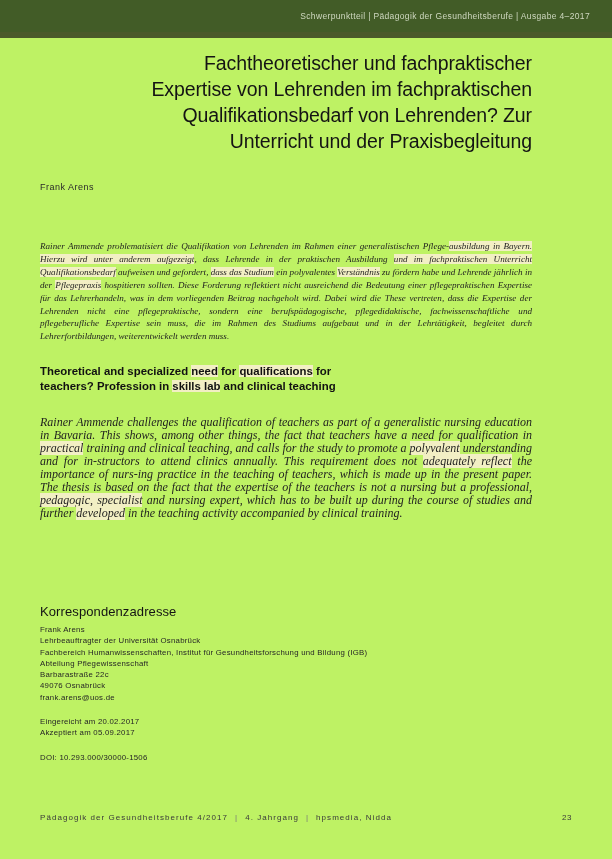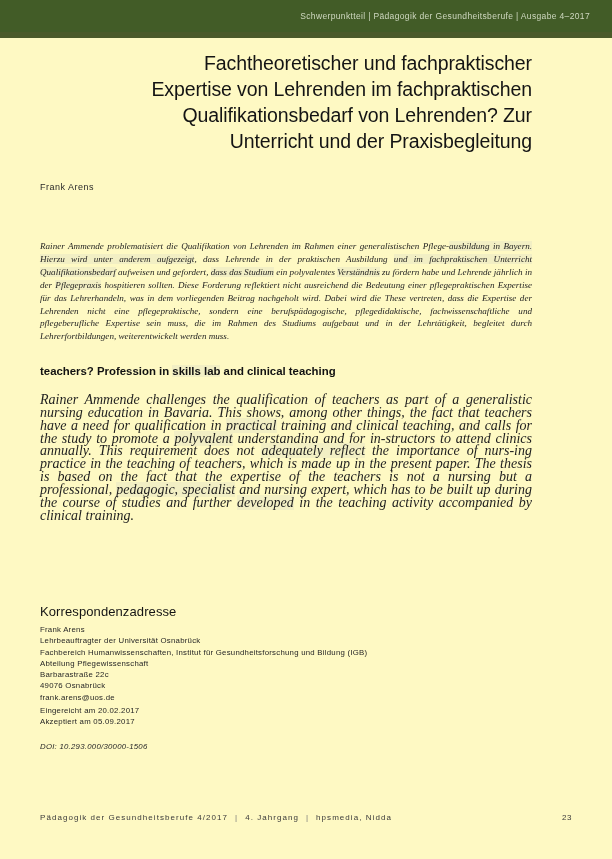--- a/index.html
+++ b/index.html
@@ -14,21 +14,21 @@
     font-family: "Liberation Sans", sans-serif;
     color: #1b1b1b;
     position: relative;
     overflow: hidden;
   }
 
   .page {
     position: relative;
     width: 612px;
     height: 859px;
-    background: #fef9c3;
+    background: #bef264;
   }
 
   
   .masthead {
     position: absolute;
     top: 0;
     left: 0;
     width: 612px;
     height: 32px;
     background: #425c27;
@@ -87,23 +87,23 @@
   .abstract-de {
     margin-top: 48px;
     font-style: italic;
     font-size: 9.1px;
     line-height: 12.9px;
     text-align: justify;
     color: #1e1e1e;
     font-family: "Liberation Serif", serif;
   }
   .abstract-en {
-    margin-top: 15px;
+    margin-top: 23px;
     font-style: italic;
-    font-size: 14px;
+    font-size: 12px;
     line-height: 12.9px;
     text-align: justify;
     color: #1e1e1e;
     font-family: "Liberation Serif", serif;
   }
 
   .en-heading {
     margin-top: 21px;
     font-size: 11.4px;
     line-height: 14.6px;
@@ -135,32 +135,31 @@
   }
   .corr-lines {
     font-size: 7.8px;
     line-height: 11.3px;
     letter-spacing: 0.25px;
     color: #262626;
   }
   .corr-lines div { white-space: nowrap; }
 
   .dates {
-    margin-top: 2px;
+    margin-top: 13px;
     font-size: 7.8px;
     line-height: 11.3px;
     letter-spacing: 0.25px;
     color: #262626;
   }
   .doi {
     margin-top: 14px;
     font-size: 7.8px;
     letter-spacing: 0.25px;
     color: #262626;
-    font-style: italic;
   }
 
   
   .footer {
     position: absolute;
     left: 40px;
     top: 813px;
     width: 532px;
     display: flex;
     align-items: baseline;
@@ -190,20 +189,21 @@
       <span class="tline">Expertise von Lehrenden im fachpraktischen</span>
       <span class="tline">Qualifikationsbedarf von Lehrenden? Zur</span>
       <span class="tline">Unterricht und der Praxisbegleitung</span>
     </h1>
 
     <div class="author">Frank Arens</div>
 
     <p class="abstract-de"><span>Rainer Ammende problematisiert die Qualifikation von Lehrenden im Rahmen einer generalistischen Pflege-</span><mark class="hl">ausbildung in Bayern. Hierzu wird unter anderem aufgezeigt</mark><span>, dass Lehrende in der praktischen Ausbildung </span><mark class="hl">und im fachpraktischen Unterricht Qualifikationsbedarf</mark><span> aufweisen und gefordert, </span><mark class="hl">dass das Studium</mark><span> ein polyvalentes </span><mark class="hl">Verständnis</mark><span> zu fördern habe und Lehrende jährlich in der </span><mark class="hl">Pflegepraxis</mark><span> hospitieren sollten. Diese Forderung reflektiert nicht ausreichend die Bedeutung einer pflegepraktischen Expertise für das Lehrerhandeln, was in dem vorliegenden Beitrag nachgeholt wird. Dabei wird die These vertreten, dass die Expertise der Lehrenden nicht eine pflegepraktische, sondern eine berufspädagogische, pflegedidaktische, fachwissenschaftliche und pflegeberufliche Expertise sein muss, die im Rahmen des Studiums aufgebaut und in der Lehrtätigkeit, begleitet durch Lehrerfortbildungen, weiterentwickelt werden muss.</span></p>
 
     <div class="en-heading">
+      <span class="hline"><span>Theoretical and specialized </span><mark class="hl">need</mark><span> for </span><mark class="hl">qualifications</mark><span> for</span></span>
       <span class="hline"><span>teachers? Profession in </span><mark class="hl">skills lab</mark><span> and clinical teaching</span></span>
     </div>
 
     <p class="abstract-en"><span>Rainer Ammende challenges the qualification of teachers as part of a generalistic nursing education in Bavaria. This shows, among other things, the fact that teachers have a need for qualification in </span><mark class="hl">practical</mark><span> training and clinical teaching, and calls for the study to promote a </span><mark class="hl">polyvalent</mark><span> understanding and for in-structors to attend clinics annually. This requirement does not </span><mark class="hl">adequately reflect</mark><span> the importance of nurs-ing practice in the teaching of teachers, which is made up in the present paper. The thesis is based on the fact that the expertise of the teachers is not a nursing but a professional, </span><mark class="hl">pedagogic, specialist</mark><span> and nursing expert, which has to be built up during the course of studies and further </span><mark class="hl">developed</mark><span> in the teaching activity accompanied by clinical training.</span></p>
 
   </div>
 
   <div class="correspondence">
     <div class="corr-title">Korrespondenzadresse</div>
     <div class="corr-lines">

